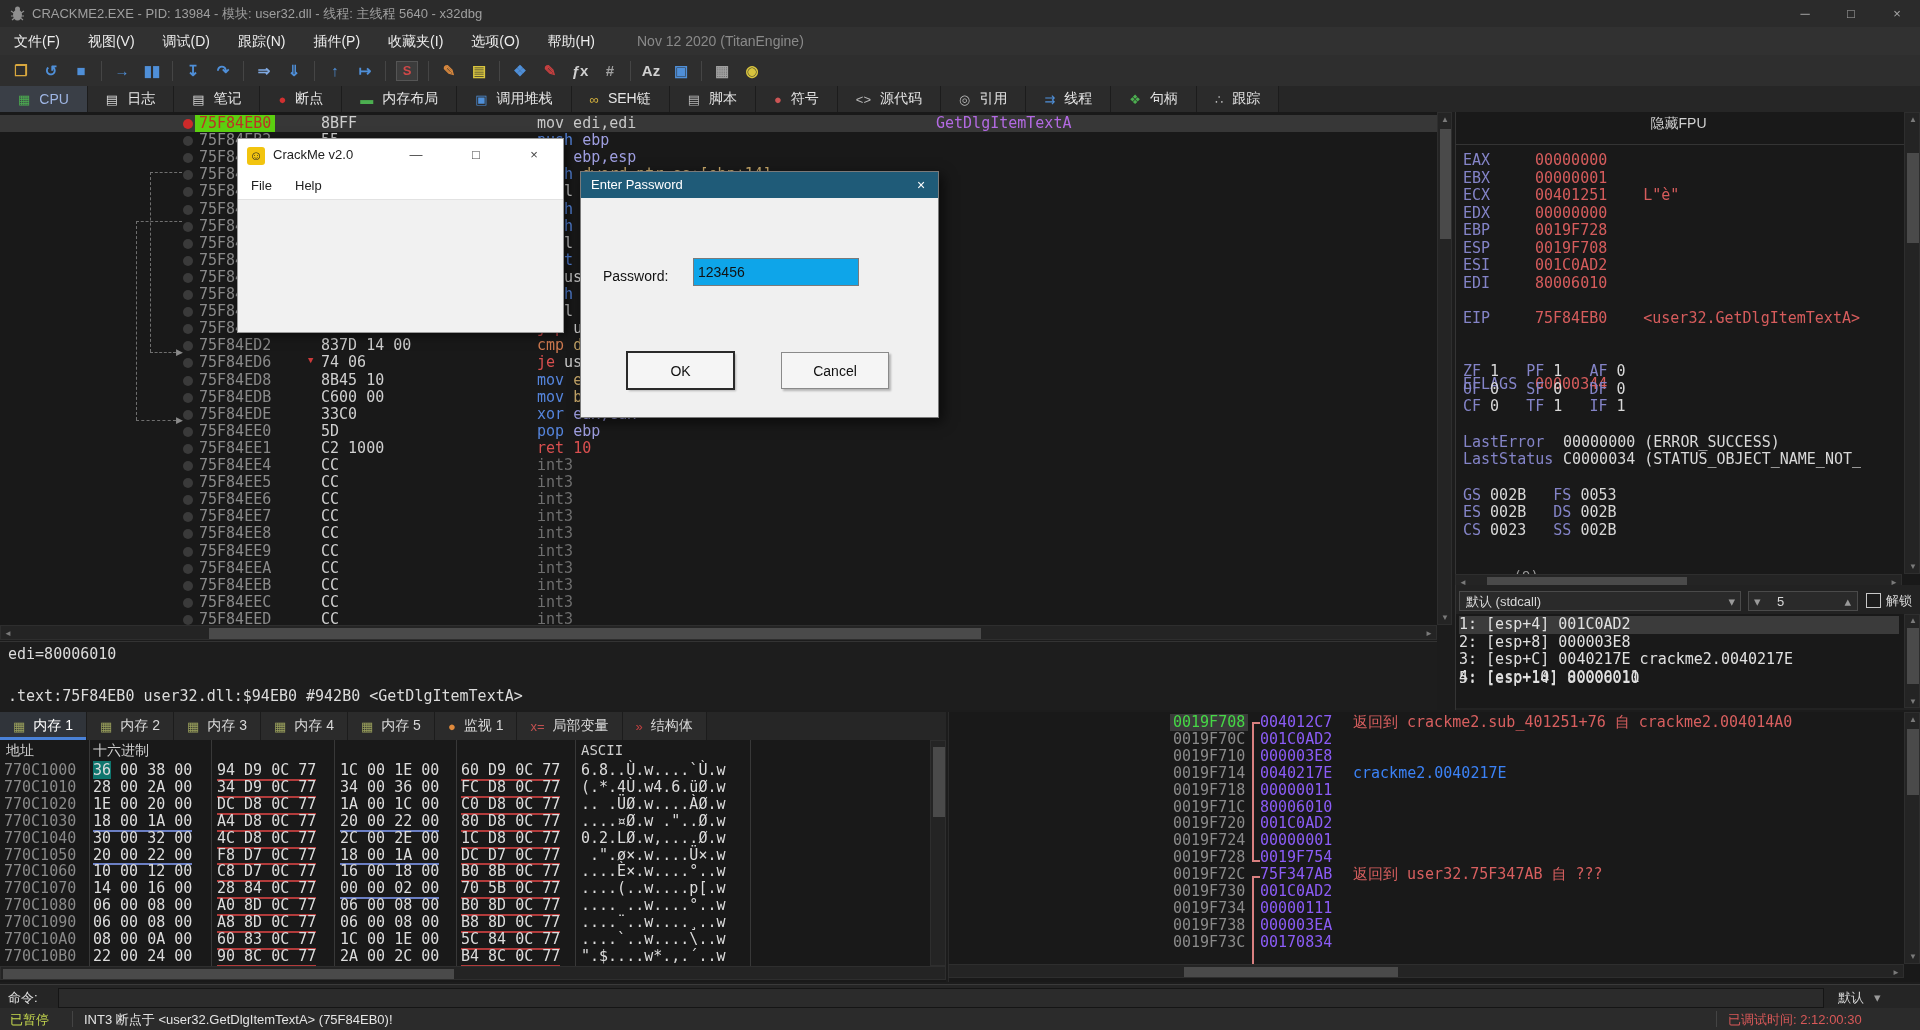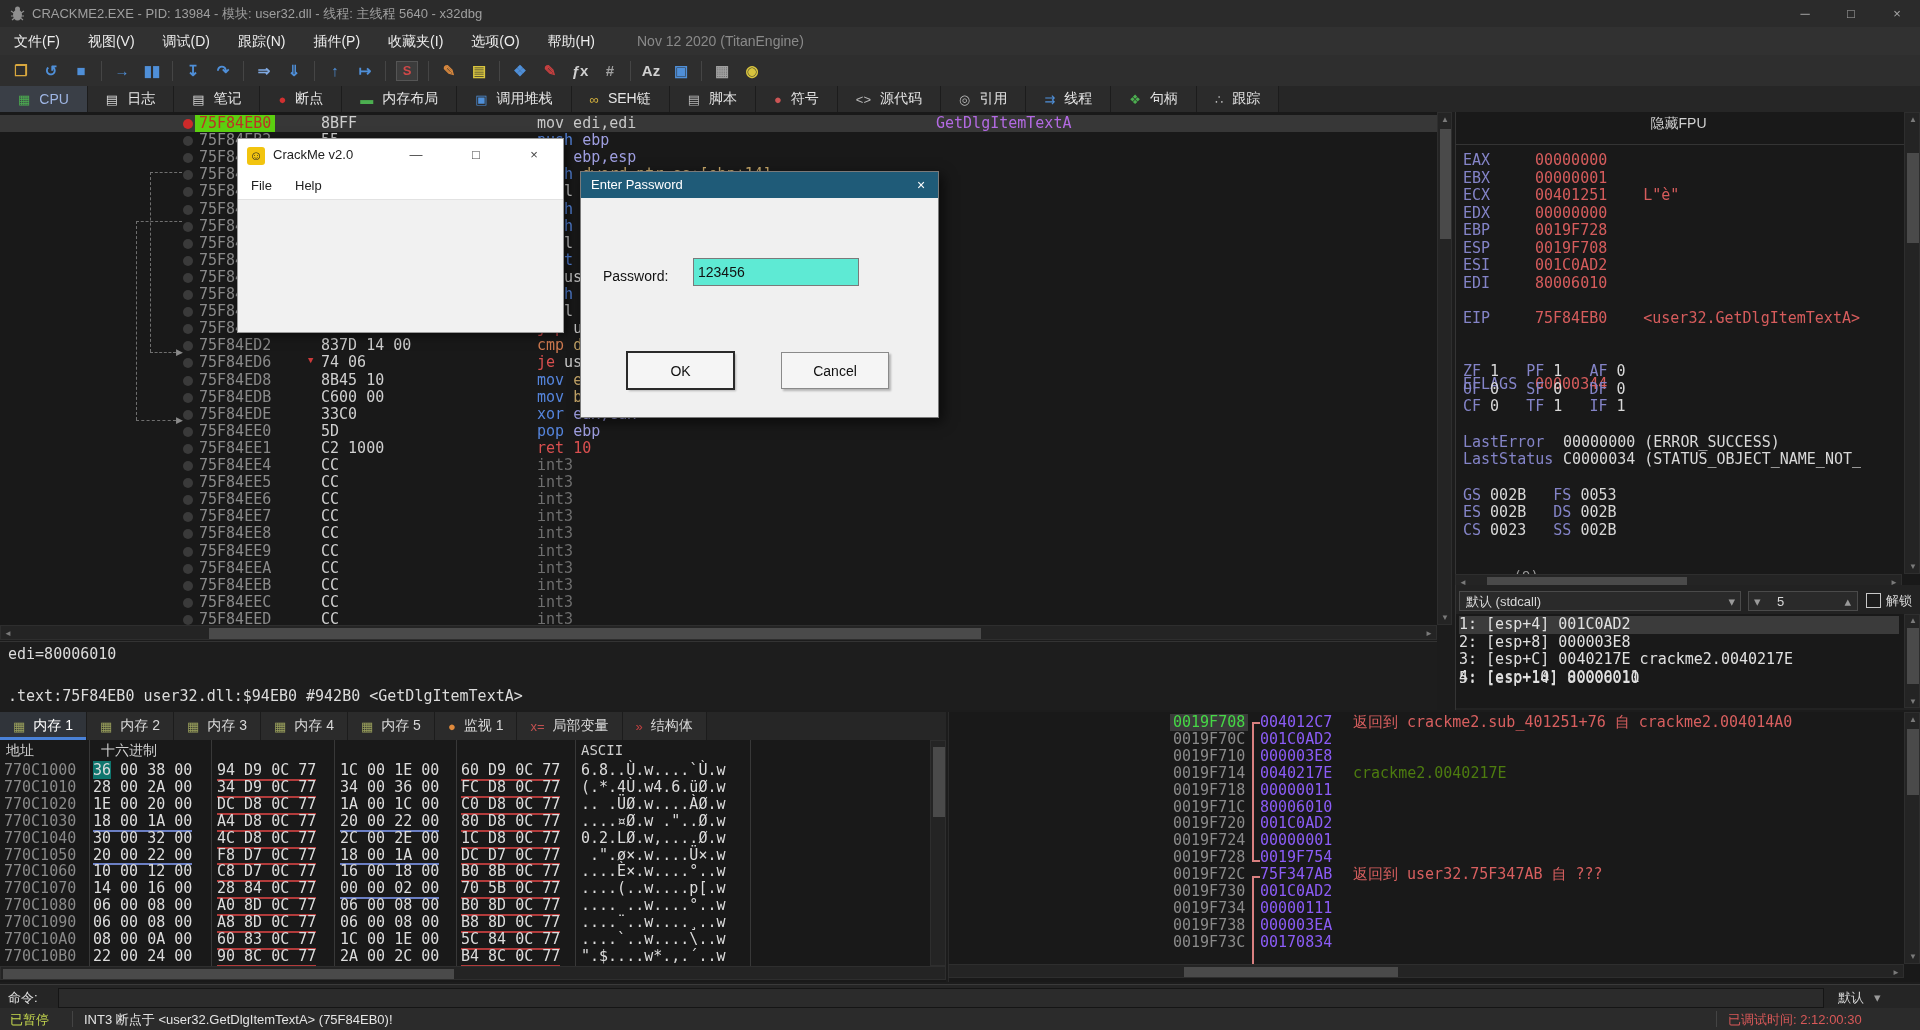--- a/index.html
+++ b/index.html
@@ -105,21 +105,21 @@
   .bsel{background:#0f766e;}
   .duascii{position:absolute;left:581px;color:#dcdcdc;}
 
   
   #stackpanel{position:absolute;left:948px;top:712px;width:972px;height:270px;background:#191919;border-left:1px solid #2a2a2a;}
   .strow{position:absolute;left:0;width:960px;height:16.9px;line-height:16.9px;font-family:"DejaVu Sans Mono",monospace;font-size:15px;white-space:pre;}
   .staddr{position:absolute;left:224px;color:#8a8a8a;}
   .staddr.sel{background:#3a3a3a;color:#46d846;padding:0 3px;left:221px;}
   .stval{position:absolute;left:311px;color:#8b5cf6;}
   .stcom{position:absolute;left:404px;}
-  .c-red{color:#d85f5f;} .c-wht{color:#4d7c0f;}
+  .c-red{color:#d85f5f;} .c-wht{color:#3b82f6;}
   .sbracket{position:absolute;left:303px;width:6px;border-left:2px solid #d98080;}
 
   
   #cmdbar{position:absolute;left:0;top:984px;width:1920px;height:24px;background:#252525;border-top:1px solid #3a3a3a;}
   #cmdlabel{position:absolute;left:8px;top:4px;color:#e0e0e0;font-size:13px;}
   #cmdinput{position:absolute;left:58px;top:3px;width:1760px;height:16px;background:#2b2b2b;border:1px solid #151515;color:#e0e0e0;font-size:13px;}
   #cmdprofile{position:absolute;left:1838px;top:4px;color:#d0d0d0;font-size:13px;}
   #cmdprofile .arr{margin-left:10px;color:#9a9a9a;}
   #statusbar{position:absolute;left:0;top:1008px;width:1920px;height:22px;background:#2b2b2b;}
   #stState{position:absolute;left:10px;top:3px;color:#c6d94e;font-size:13px;}
@@ -137,21 +137,21 @@
   #cm-menu{position:absolute;left:0;top:33px;width:100%;height:27px;background:#ffffff;border-bottom:1px solid #e2e2e2;}
   #cm-menu span{color:#222;font-size:13px;position:absolute;top:6px;}
   #cm-body{position:absolute;left:0;top:61px;width:100%;height:132px;background:#f1f1f1;}
 
   
   #pwdlg{position:absolute;left:580px;top:171px;width:357px;height:245px;background:#f0f0f0;border:1px solid #7a7a7a;box-shadow:4px 4px 12px rgba(0,0,0,.6);z-index:40;}
   #pw-title{position:absolute;left:0;top:0;width:100%;height:26px;background:#1f5b78;}
   #pw-title .t{position:absolute;left:10px;top:5px;color:#fff;font-size:13px;}
   #pw-close{position:absolute;right:6px;top:3px;width:22px;height:20px;text-align:center;line-height:20px;color:#fff;font-size:14px;}
   #pw-label{position:absolute;left:22px;top:96px;color:#111;font-size:14px;}
-  #pw-input{position:absolute;left:112px;top:86px;width:158px;height:24px;background:#5eead4;border:1px solid #7a7a7a;font-size:14px;color:#111;padding-left:4px;font-family:"Liberation Sans",sans-serif;}
+  #pw-input{position:absolute;left:112px;top:86px;width:158px;height:24px;background:#0ea5e9;border:1px solid #7a7a7a;font-size:14px;color:#111;padding-left:4px;font-family:"Liberation Sans",sans-serif;}
   .dlgbtn{position:absolute;top:180px;height:37px;background:#f5f5f5;color:#111;font-size:14px;text-align:center;line-height:37px;border:1px solid #8a8a8a;box-shadow:2px 2px 2px rgba(0,0,0,.25);box-sizing:border-box;}
   #btn-ok{left:46px;width:107px;border:1px solid #2a2a2a;box-shadow:0 0 0 1px #2a2a2a,2px 2px 2px rgba(0,0,0,.25);}
   #btn-cancel{left:200px;width:108px;}
 </style>
 </head>
 <body>
 
 <div id="app">
 
   <div id="titlebar">
@@ -578,21 +578,21 @@
           <span class="tglyph" style="color: rgb(192, 80, 80);">x=</span>
           <span>局部变量</span>
         </div>
         <div class="dtab">
           <span class="tglyph" style="color: rgb(192, 64, 64);">»</span>
           <span>结构体</span>
         </div>
       </div>
     <div id="dumphdr">
       <span class="mono" style="left:6px;">地址</span>
-      <span class="mono" style="left:93px;margin-left:8px;">十六进制</span>
+      <span class="mono" style="left:93px;">十六进制</span>
       <span class="mono" style="left:581px;">ASCII</span>
     </div>
     <div class="dsep" style="left:89px;"></div>
     <div class="dsep" style="left:211px;"></div>
     <div class="dsep" style="left:334px;"></div>
     <div class="dsep" style="left:456px;"></div>
     <div class="dsep" style="left:575px;"></div>
     <div class="dsep" style="left:750px;"></div>
   <div class="dumprow" style="top: 50px; left: 0px; width: 946px;"><span class="duaddr">770C1000</span><span class="dgrp" style="left: 93px;"><span class="bsel">36</span> 00 38 00</span><span class="dgrp u-red" style="left: 217px;">94 D9 0C 77</span><span class="dgrp" style="left: 340px;">1C 00 1E 00</span><span class="dgrp u-red" style="left: 461px;">60 D9 0C 77</span><span class="duascii">6.8..Ù.w....`Ù.w</span></div>
       <div class="dumprow" style="top: 66.9px; left: 0px; width: 946px;"><span class="duaddr">770C1010</span><span class="dgrp" style="left: 93px;">28 00 2A 00</span><span class="dgrp u-red" style="left: 217px;">34 D9 0C 77</span><span class="dgrp" style="left: 340px;">34 00 36 00</span><span class="dgrp u-red" style="left: 461px;">FC D8 0C 77</span><span class="duascii">(.*.4Ù.w4.6.üØ.w</span></div>

